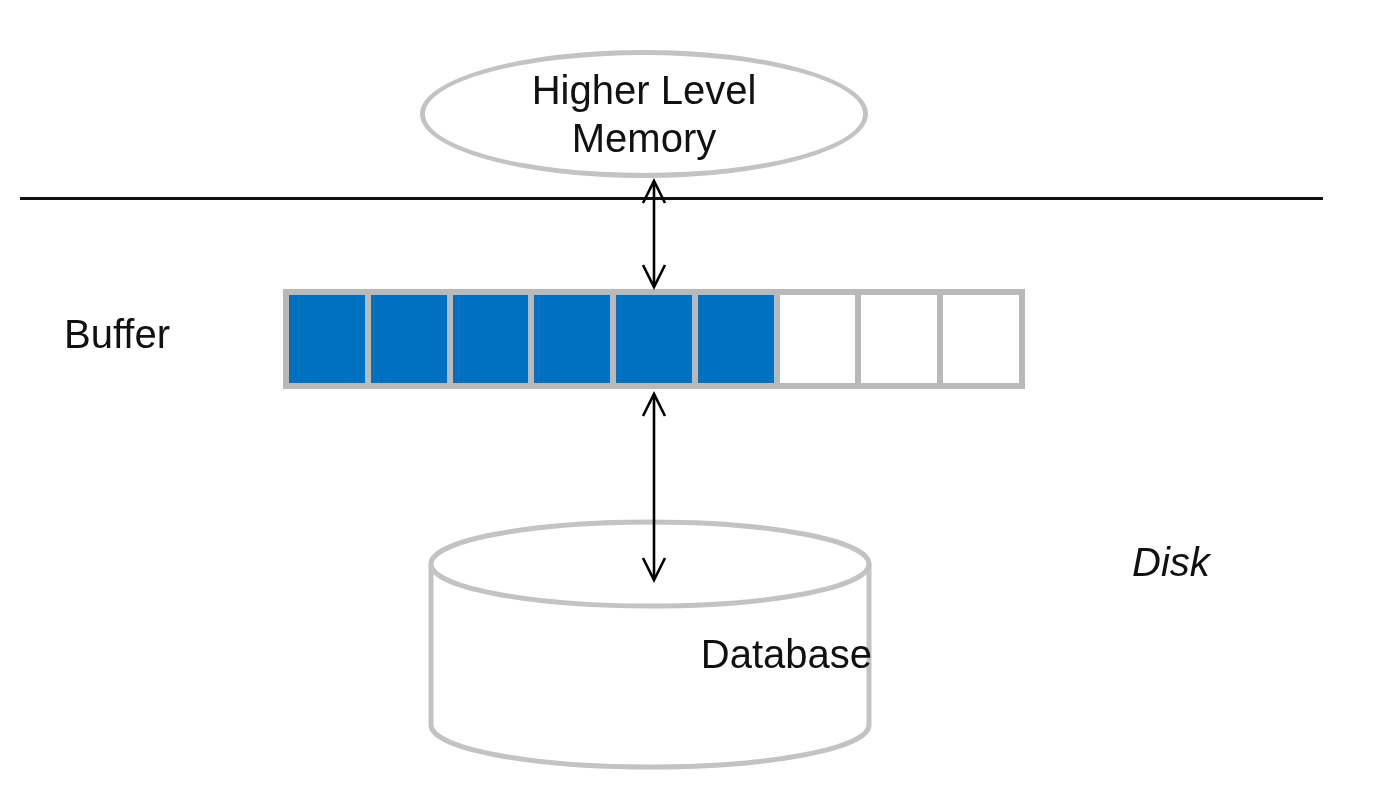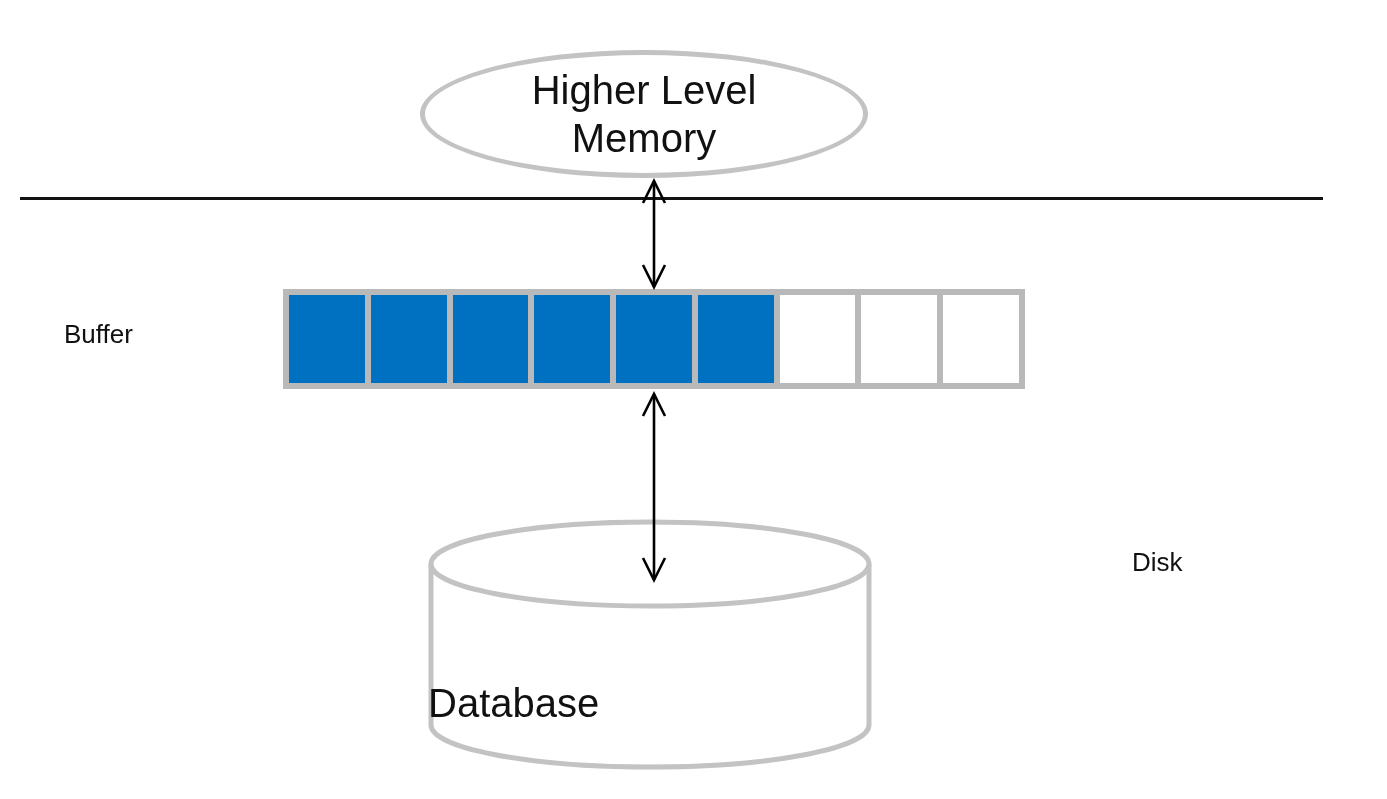--- a/index.html
+++ b/index.html
@@ -76,42 +76,42 @@
     flex: 1 1 0;
     background: #ffffff;
   }
   .buffer .cell.filled {
     background: var(--filled-cell, #0070c0);
   }
 
   
   .side-label {
     position: absolute;
-    font-size: 26px;
+    font-size: 40px;
     line-height: 44px;
     white-space: nowrap;
   }
   .label-buffer   { left: 64px;   top: 312px; }
   .label-memory   { left: 1106px; top: 312px; }
-  .label-disk     { left: 1132px; top: 540px; }
+  .label-disk     { left: 1132px; top: 540px; font-style: italic; }
 
   
   .cylinder {
     position: absolute;
     left: 428px;
     top: 519px;
     width: 444px;
     height: 252px;
   }
   .db-label {
     position: absolute;
     left: 428px;
-    top: 681px;
+    top: 632px;
     width: 444px;
-    text-align: left;
+    text-align: right;
     font-size: 40px;
     line-height: 44px;
   }
 </style>
 </head>
 <body>
 
 <div class="canvas">
 
   <div class="hla-ellipse">

